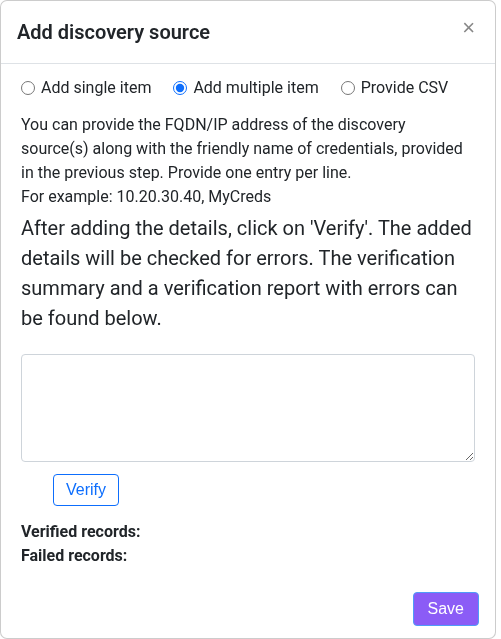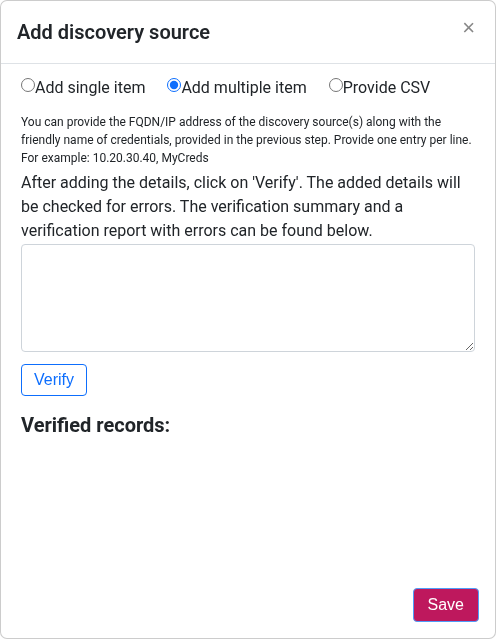--- a/index.html
+++ b/index.html
@@ -50,42 +50,43 @@
   }
   .radio-row {
     display: flex;
     gap: 22px;
     align-items: center;
     margin-bottom: 16px;
     flex-wrap: nowrap;
   }
   .radio-item {
     display: flex;
-    gap: 0;
+    align-items: center;
+    gap: 6px;
     white-space: nowrap;
   }
   .radio-item input[type="radio"] {
     width: 14px;
     height: 14px;
     margin: 0;
     accent-color: #0d6efd;
   }
   .radio-item label {
     font-size: 16px;
     cursor: pointer;
   }
   .instructions {
-    font-size: 12px;
+    font-size: 16px;
     line-height: 1.5;
     margin-bottom: 4px;
   }
   .instructions2 {
-    font-size: 16px;
+    font-size: 20px;
     line-height: 1.5;
-    margin-bottom: 1px;
+    margin-bottom: 21px;
   }
   .entries-area {
     width: 100%;
     height: 108px;
     border: 1px solid #ced4da;
     border-radius: 4px;
     padding: 6px 10px;
     font-family: inherit;
     font-size: 15px;
     resize: both;
@@ -94,33 +95,34 @@
   }
   .verify-btn {
     border: 1px solid #0d6efd;
     color: #0d6efd;
     background: #fff;
     border-radius: 4px;
     padding: 6px 12px;
     font-size: 16px;
     cursor: pointer;
     margin-bottom: 14px;
+    margin-left: 32px;
   }
   .summary-line {
-    font-size: 20px;
+    font-size: 16px;
     font-weight: 700;
     line-height: 1.5;
   }
   .modal-footer {
     padding: 12px 16px 16px 16px;
     display: flex;
     justify-content: flex-end;
   }
   .save-btn {
-    background: #be185d;
+    background: #8b5cf6;
     border: 1px solid #4f9cf9;
     color: #fff;
     border-radius: 4px;
     padding: 7px 14px;
     font-size: 16px;
     cursor: pointer;
   }
 </style>
 </head>
 <body>
@@ -153,20 +155,21 @@
       <span>You can provide the FQDN/IP address of the discovery source(s) along with the friendly name of credentials, provided in the previous step. Provide one entry per line.</span><br>
       <span>For example: 10.20.30.40, MyCreds</span>
     </div>
     <div class="instructions2">After adding the details, click on 'Verify'. The added details will be checked for errors. The verification summary and a verification report with errors can be found below.</div>
 
     <textarea class="entries-area" value="" style=""></textarea>
 
     <button class="verify-btn">Verify</button>
 
     <div class="summary-line">Verified records:</div>
+    <div class="summary-line">Failed records:</div>
 
   </div>
 
   <div class="modal-footer">
     <button class="save-btn">Save</button>
   </div>
 
 </div>
 
 </body></html>

